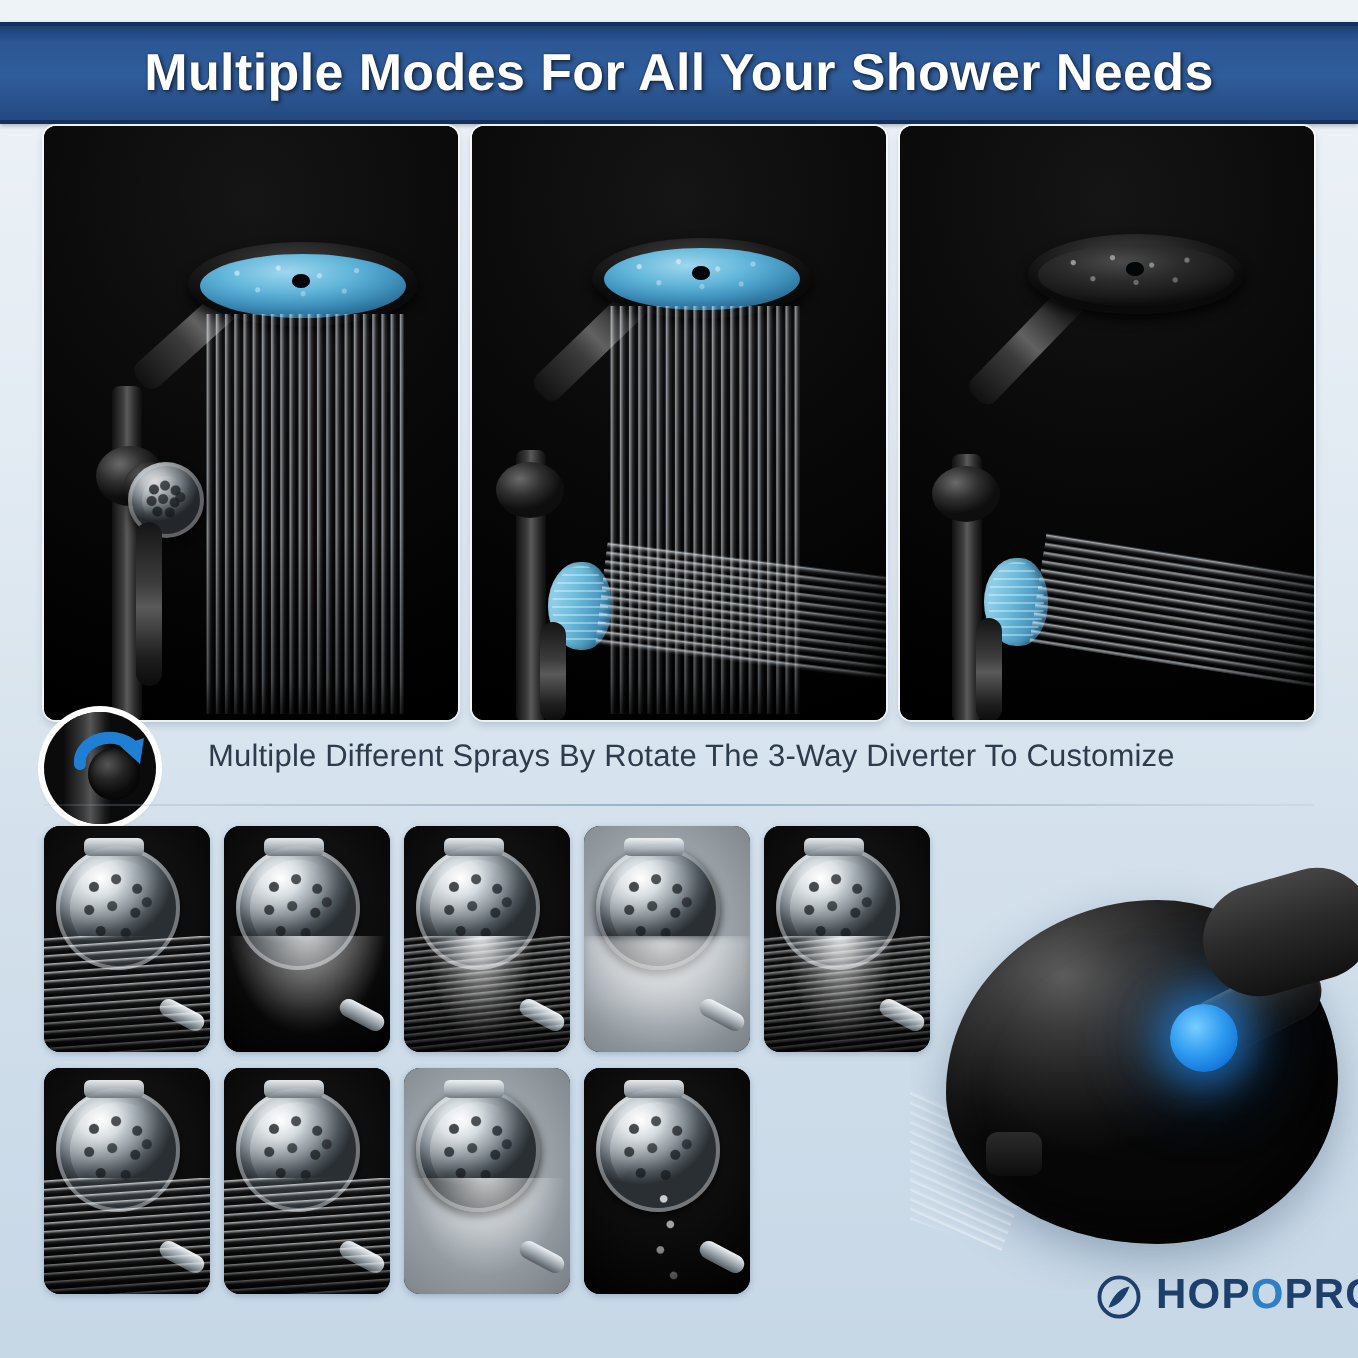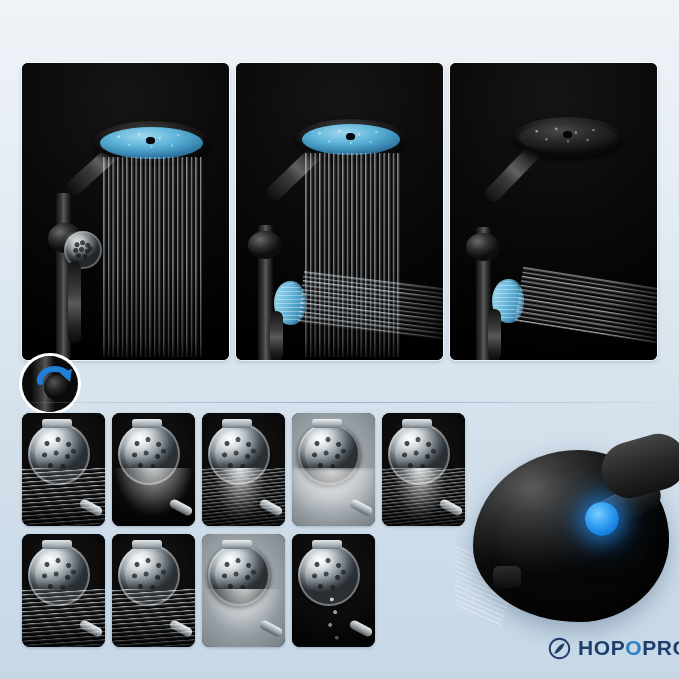--- a/index.html
+++ b/index.html
@@ -190,20 +190,23 @@
   
   .logo{position:absolute;left:548px;top:636px;display:flex;align-items:center;gap:7px;}
   .logo-text{font-size:21px;font-weight:bold;letter-spacing:.6px;color:#1e3f6b;}
   .logo-text .accent{color:#2f7fc4;}
 </style>
 </head>
 <body>
 
 <div class="page">
 
+  <div class="banner">
+    <div class="banner-title">Multiple Modes For All Your Shower Needs</div>
+  </div>
 
   <div class="hero-row">
 
     <div class="hero">
       <div class="scene">
         <div class="bar" style="left:34px;top:130px;width:15px;height:168px;"></div>
         <div class="joint" style="left:26px;top:160px;width:34px;height:30px;"></div>
         <div class="armpipe" style="left:48px;top:120px;width:78px;height:16px;transform:rotate(-42deg);transform-origin:left center;"></div>
         <div class="joint" style="left:40px;top:168px;width:26px;height:24px;"></div>
         <div class="rainhead" style="left:72px;top:58px;width:115px;height:42px;"></div>
@@ -249,20 +252,21 @@
 
   <div class="caption-row">
     <div class="diverter-badge">
       <div class="db-body"></div>
       <div class="db-knob"></div>
       <svg class="db-arrow" viewBox="0 0 38 30">
         <path d="M4 20 A15 12 0 0 1 32 13" fill="none" stroke="#1f7fd4" stroke-width="6" stroke-linecap="round"></path>
         <path d="M34 20 L24 11 L36 7 Z" fill="#1f7fd4"></path>
       </svg>
     </div>
+    <div class="caption-text">Multiple Different Sprays By Rotate The 3-Way Diverter To Customize</div>
   </div>
   <div class="divider"></div>
 
   <div class="modes">
 
     <div class="mode-row">
       <div class="mode">
         <div class="bg"></div>
         <div class="chromehead"></div>
         <div class="chromecap"></div>

